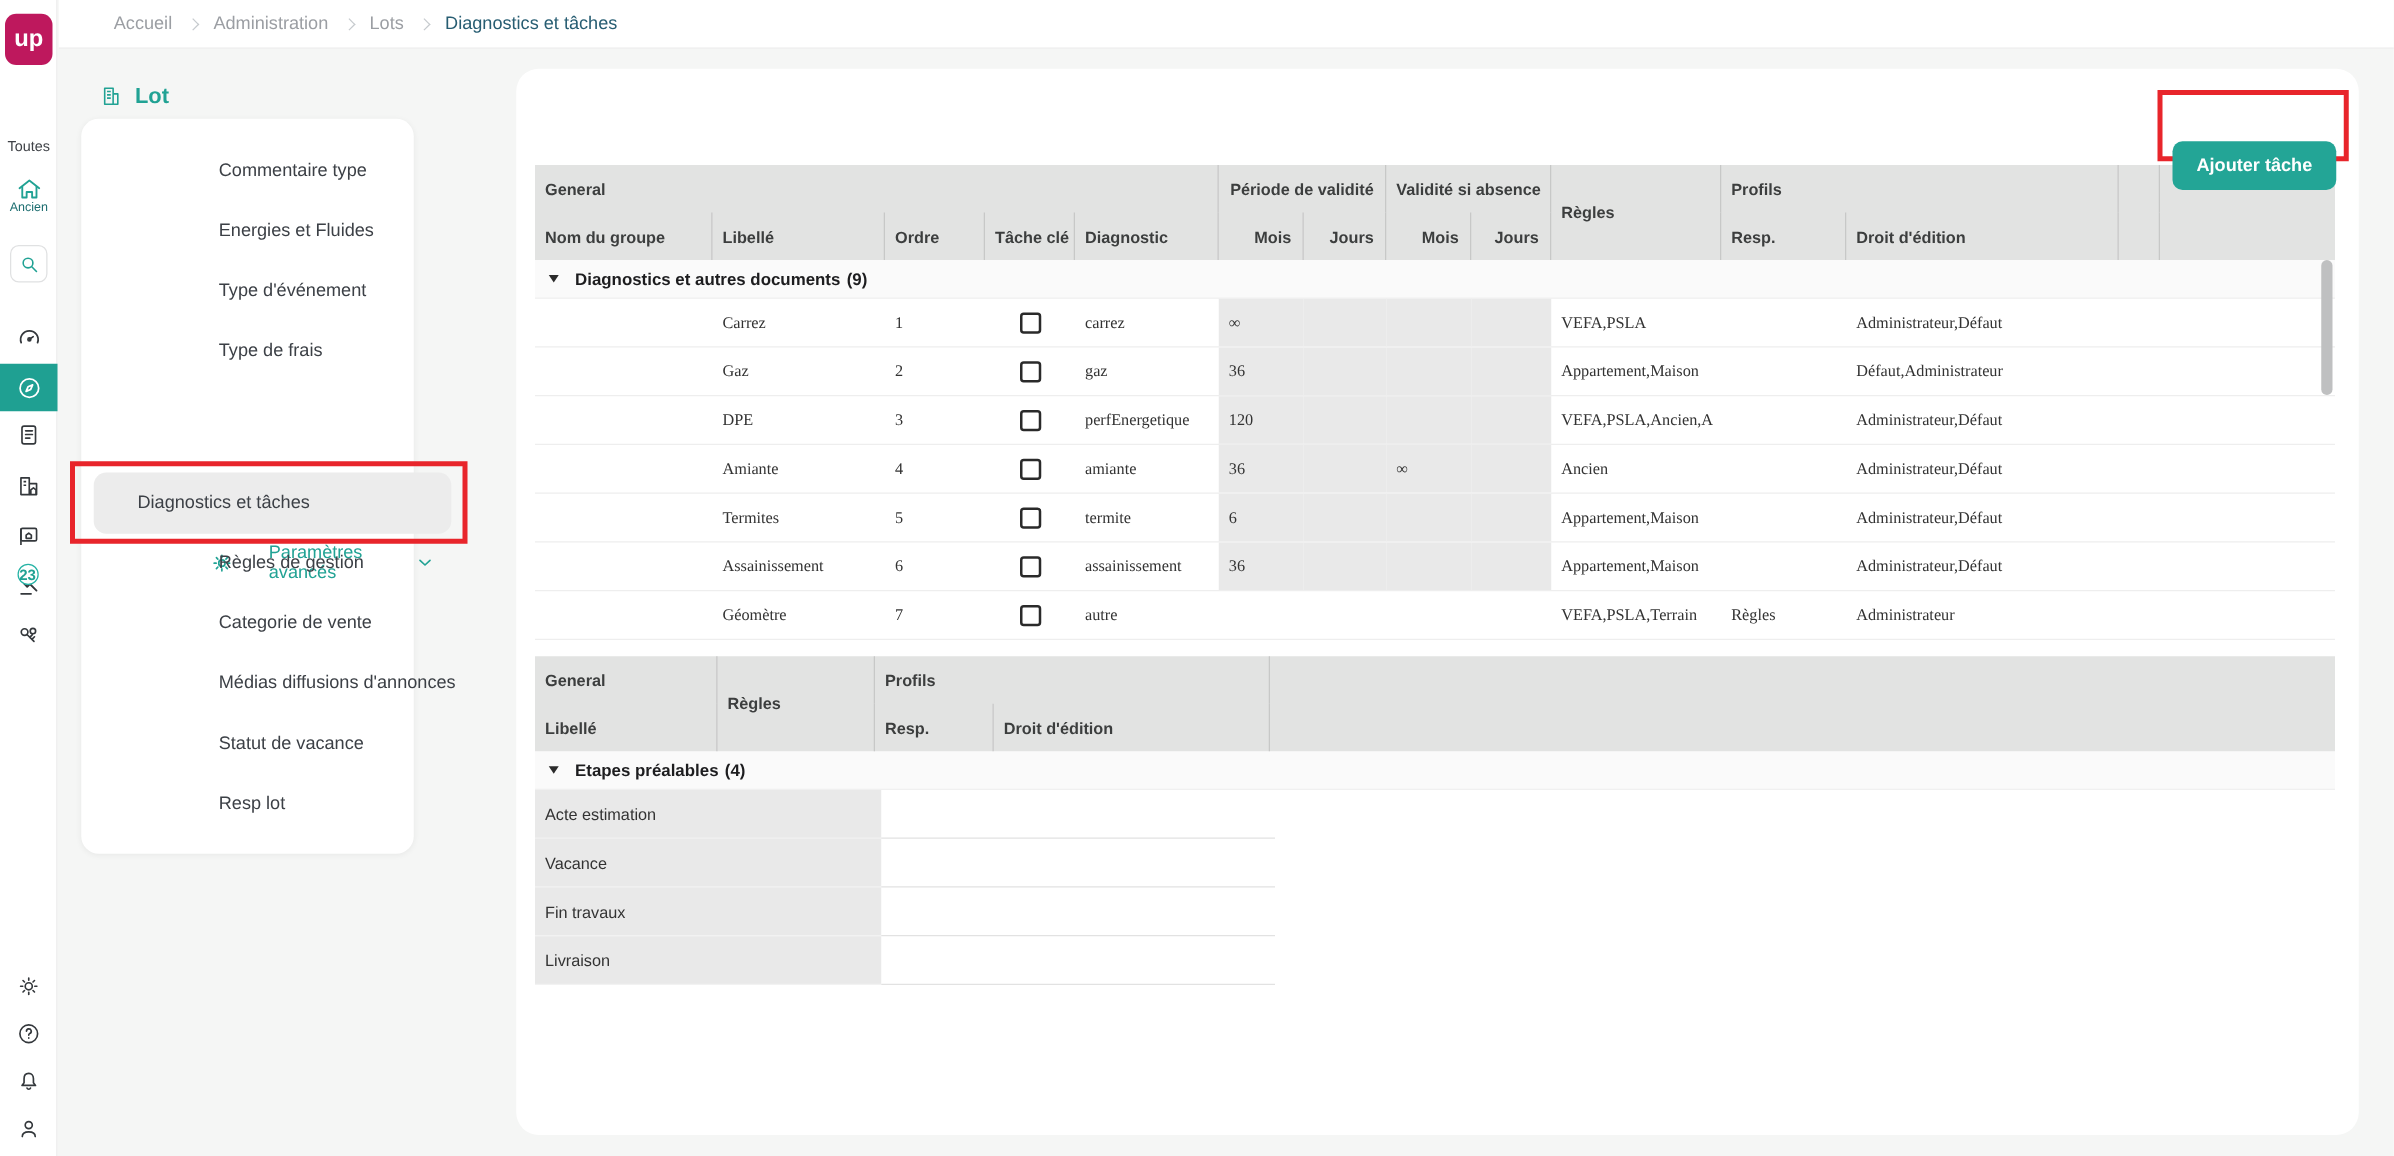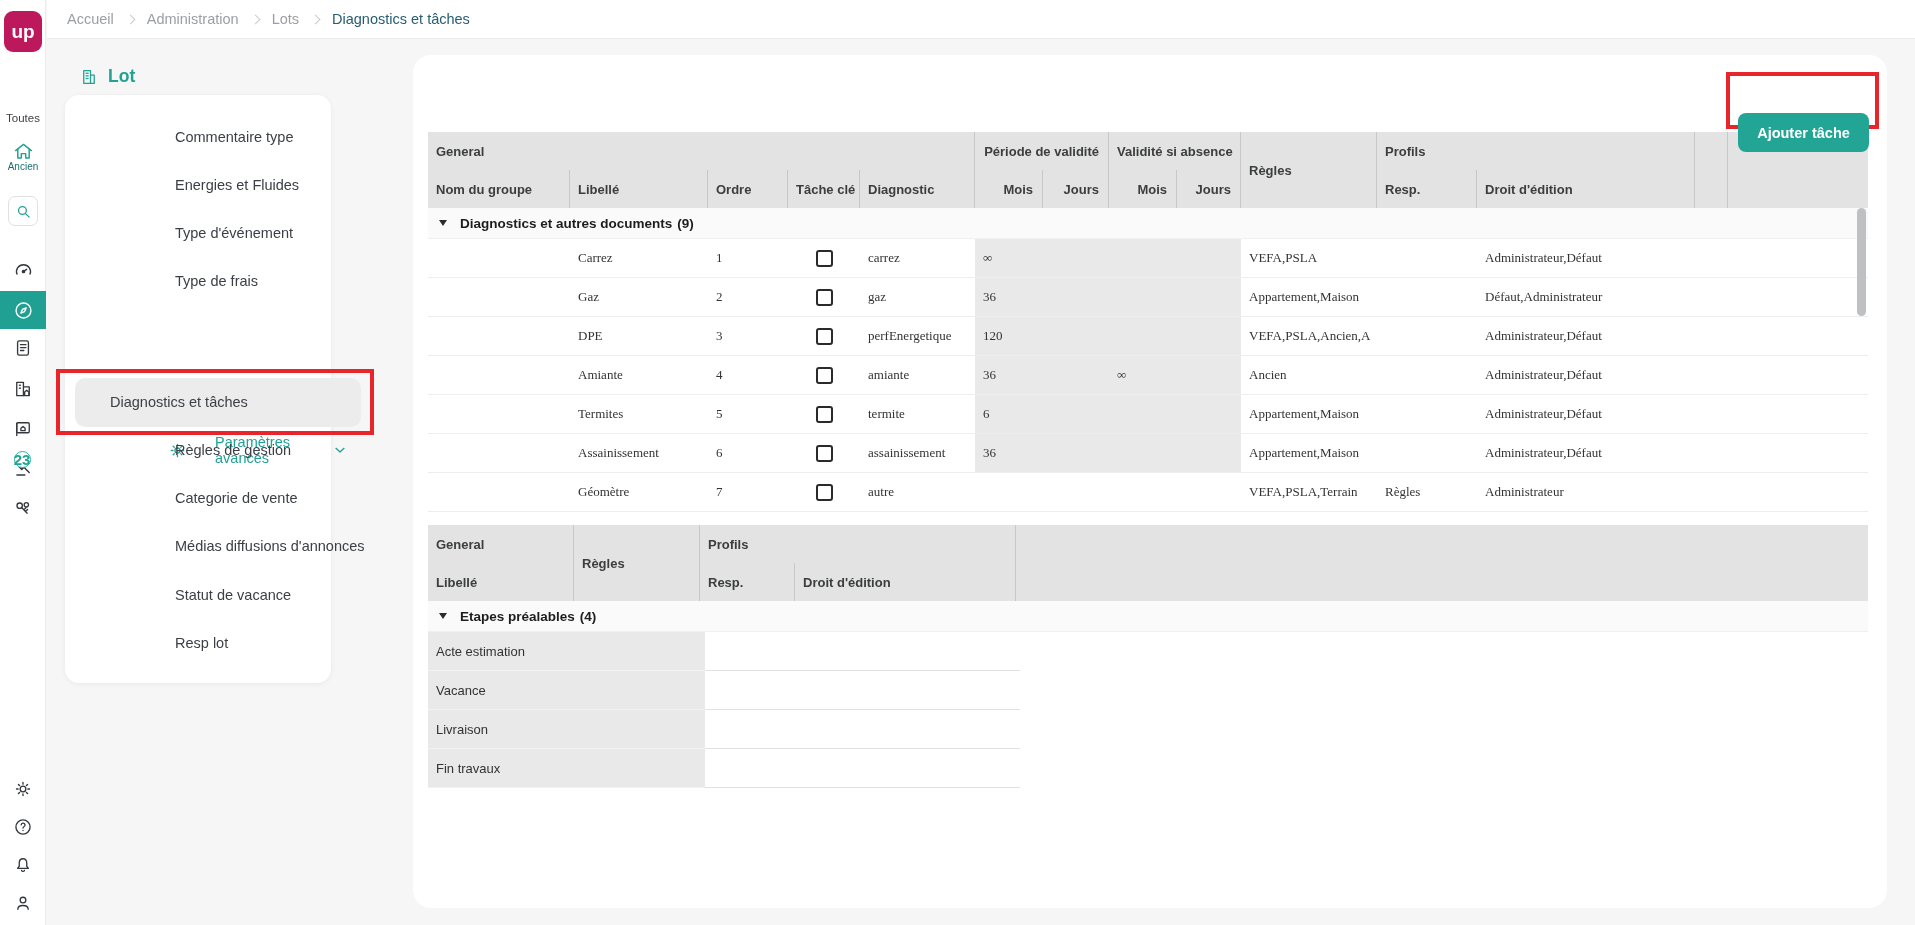--- a/index.html
+++ b/index.html
@@ -20,25 +20,25 @@
   .rail-toutes { position:absolute; top:112px; left:0; width:46px; text-align:center; font-size:11.5px; color:#3f4247; }
   .rail-home { position:absolute; top:142px; left:0; width:46px; text-align:center; color:#21a294; cursor:pointer; }
   .rail-home svg { margin:0 auto; }
   .rail-home-label { font-size:10px; color:#1d6e70; margin-top:1px; }
   .rail-search { position:absolute; top:196px; left:8px; width:30px; height:30px; border:1px solid #e0e1e2; border-radius:7px;
                  display:flex; align-items:center; justify-content:center; color:#21a294; cursor:pointer; background:#fff; }
   .rail-icon { position:absolute; left:0; width:46px; height:37px; display:flex; align-items:center; justify-content:center;
                color:#34383c; cursor:pointer; }
   .rail-icon.active { background:#1FA092; color:#fff; }
   .badge { position:absolute; top:-7px; right:3px; width:17px; height:17px; border:1.5px solid #25b3a5; border-radius:50%;
-           background:#fff; color:#21a294; font-size:15px; font-weight:700; display:flex; align-items:center; justify-content:center;margin-left:45px; }
+           background:#fff; color:#21a294; font-size:12px; font-weight:700; display:flex; align-items:center; justify-content:center;margin-left:45px; }
 
   
   .topbar { position:absolute; left:47px; right:0; top:0; height:39px; background:#fff; border-bottom:1px solid #ebecec;
-            display:flex; align-items:center; padding-left:20px; z-index:5; }
+            display:flex; align-items:center; padding-left:44px; z-index:5; }
   .crumb { font-size:14.5px; color:#9b9ea3; cursor:pointer; }
   .crumb.current { color:#275D72; font-weight:500; cursor:default; }
   .crumb-sep { width:7px; height:7px; border-top:1.6px solid #c6cace; border-right:1.6px solid #c6cace;
                transform:rotate(45deg); margin:0 13px; }
 
   
   .side-title { position:absolute; left:80px; top:66px; display:flex; align-items:center; gap:10px;
                 color:#21a294; font-weight:700; font-size:17.5px; }
   .side-card { position:absolute; left:65px; top:95px; width:266px; height:588px; background:#fff; border-radius:14px;
                box-shadow:0 1px 5px rgba(0,0,0,.06); }
@@ -536,22 +536,22 @@
     <div class="lblcell">Acte estimation</div>
     <div class="valcell"></div>
     <div style="flex:1"></div>
   </div>
   <div class="t2row">
     <div class="lblcell">Vacance</div>
     <div class="valcell"></div>
     <div style="flex:1"></div>
   </div>
   <div class="t2row">
+    <div class="lblcell">Fin travaux</div>
+    <div class="valcell"></div>
+    <div style="flex:1"></div>
+  </div>
+  <div class="t2row">
     <div class="lblcell">Livraison</div>
     <div class="valcell"></div>
     <div style="flex:1"></div>
   </div>
-  <div class="t2row">
-    <div class="lblcell">Fin travaux</div>
-    <div class="valcell"></div>
-    <div style="flex:1"></div>
-  </div>
 </div>
 
 </body></html>

